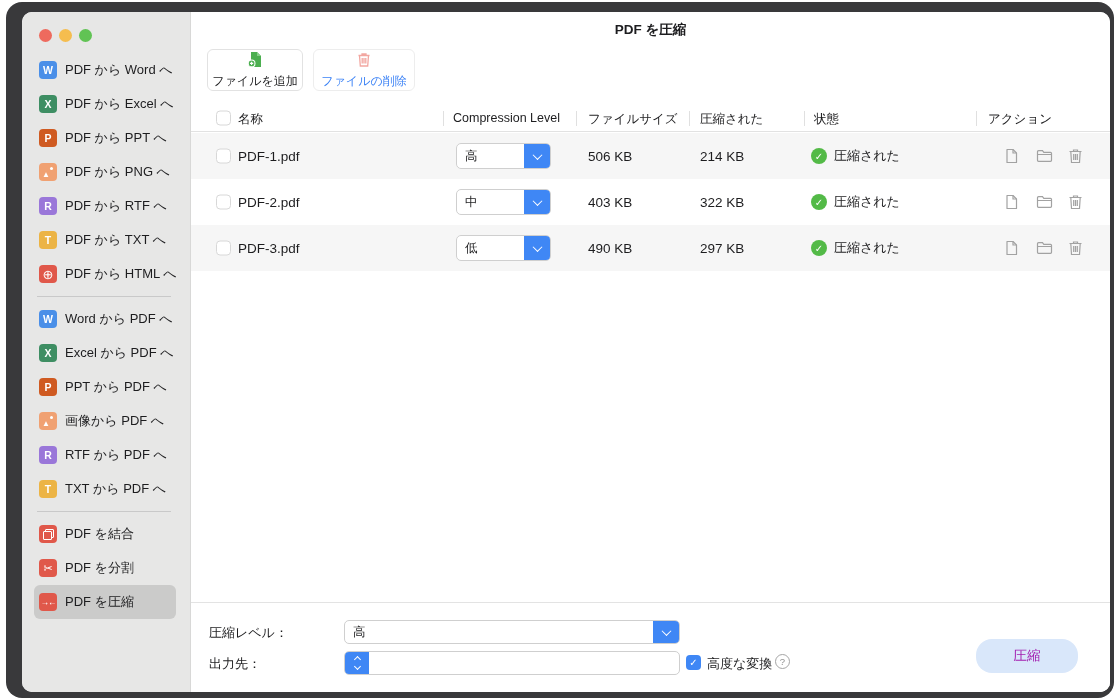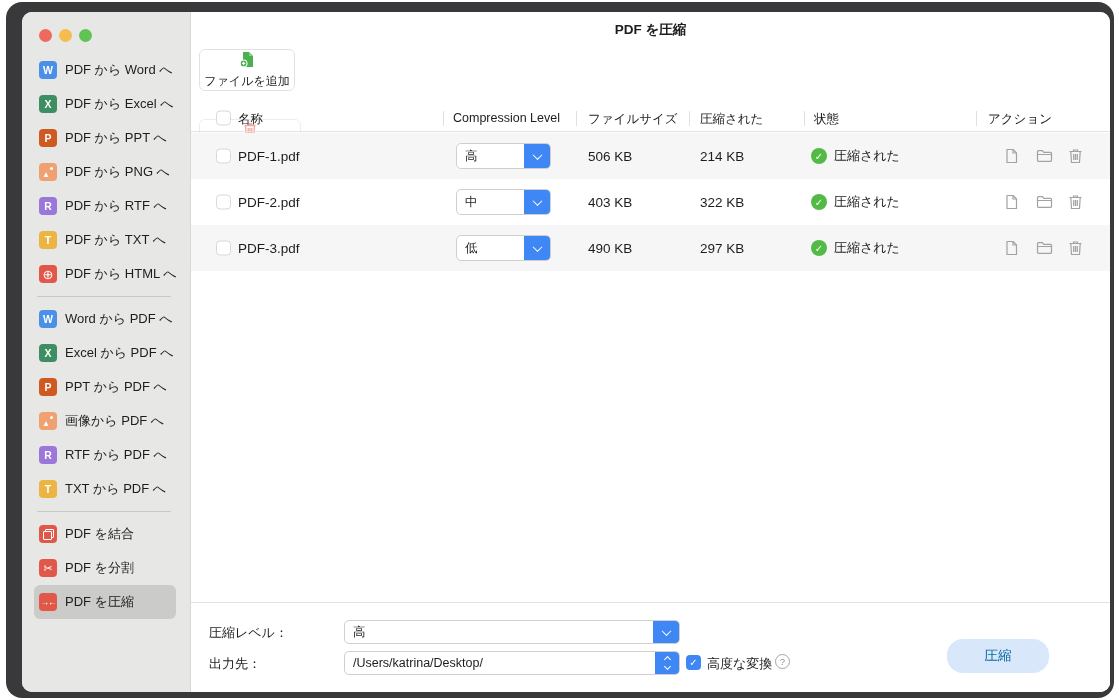--- a/index.html
+++ b/index.html
@@ -23,21 +23,21 @@
   .g-globe { font-size:13px; font-weight:normal; }
   .g-xml { font-size:7px; letter-spacing:-0.5px; }
   .g-merge::before { content:""; position:absolute; top:3.5px; right:3.5px; width:7px; height:7px; border:1.5px solid #fff; border-radius:1px; }
   .g-merge::after { content:""; position:absolute; bottom:3.5px; left:3.5px; width:7px; height:7px; border:1.5px solid #fff; border-radius:1px; background:#e0584a; }
   .g-sc { font-size:11px; font-weight:normal; }
   .g-ar { font-size:8.5px; letter-spacing:-1px; font-weight:normal; }
 
   
   .main { position:relative; flex:1; background:#fff; }
   .titlebar { position:absolute; top:0; left:0; right:0; height:36px; display:flex; align-items:center; justify-content:center; font-size:13.5px; font-weight:bold; }
-  .toolbar { position:absolute; top:37px; left:8px; display:flex; gap:28px;flex-direction:column; }
+  .toolbar { position:absolute; top:37px; left:16px; display:flex; gap:10px; }
   .tbtn { width:96px; height:42px; background:#fff; border:1px solid #e2e2e2; border-radius:6px; display:flex; flex-direction:column; align-items:center; justify-content:center; gap:2px; }
   .tbtn .tlabel { font-size:12px; color:#1d1d1f; }
   .tbtn.disabled { border-color:#ededed; }
   .tbtn.disabled .tlabel { color:#3b82f6; }
   .tbtn.del { width:102px; }
 
   .thead { position:absolute; top:93px; left:0; right:0; height:27px; border-bottom:1px solid #e2e2e2; font-size:12.5px; }
   .thead .hcell { position:absolute; top:6px; white-space:nowrap; }
   .hdiv { position:absolute; top:6px; width:1px; height:15px; background:#e0e0e0; }
 
@@ -66,21 +66,21 @@
 
   
   .footer { position:absolute; left:0; right:0; top:590px; height:90px; border-top:1px solid #e3e3e3; background:#fff; }
   .flabel { position:absolute; left:18px; font-size:13px; white-space:nowrap; }
   .fselect { position:absolute; left:153px; width:336px; height:24px; }
   .frow1 { top:17px; } .frow1-l { top:21px; }
   .frow2 { top:48px; } .frow2-l { top:52px; }
   .fcheck { position:absolute; left:495px; top:52px; width:15px; height:15px; border-radius:4px; background:#3f87f5; display:flex; align-items:center; justify-content:center; color:#fff; font-size:10px; font-weight:bold; }
   .fchecklabel { position:absolute; left:516px; top:52px; font-size:13px; white-space:nowrap; }
   .help { position:absolute; left:584px; top:51px; width:15px; height:15px; border:1.2px solid #a5a5a5; border-radius:50%; color:#8e8e8e; font-size:9.5px; display:flex; align-items:center; justify-content:center; }
-  .compress-btn { position:absolute; left:756px; top:36px; width:102px; height:34px; background:#d9e7fa; border:none; border-radius:16px; color:#0369a1; font-size:13.5px; font-family:inherit; }
+  .compress-btn { position:absolute; left:785px; top:36px; width:102px; height:34px; background:#d9e7fa; border:none; border-radius:16px; color:#a21caf; font-size:13.5px; font-family:inherit; }
 </style>
 </head>
 <body>
 
 <div class="frame">
   <div class="window">
 
     <div class="sidebar">
       <div class="traffic">
         <span class="tl red"></span>
@@ -305,21 +305,20 @@
         <span class="flabel frow1-l">圧縮レベル：</span>
         <div class="select fselect frow1">
           <span class="sel-val">高</span>
           <span class="sel-btn">
               <i class="chev-down"></i>
             </span>
         </div>
 
         <span class="flabel frow2-l">出力先：</span>
         <div class="select fselect frow2">
-          <span class="sel-val">/Users/katrina/Desktop/</span>
           <span class="stepper">
               <i class="chev-up-sm"></i>
               <i class="chev-down-sm"></i>
             </span>
         </div>
 
         <span class="fcheck">✓</span>
         <span class="fchecklabel">高度な変換</span>
         <span class="help">?</span>
 

